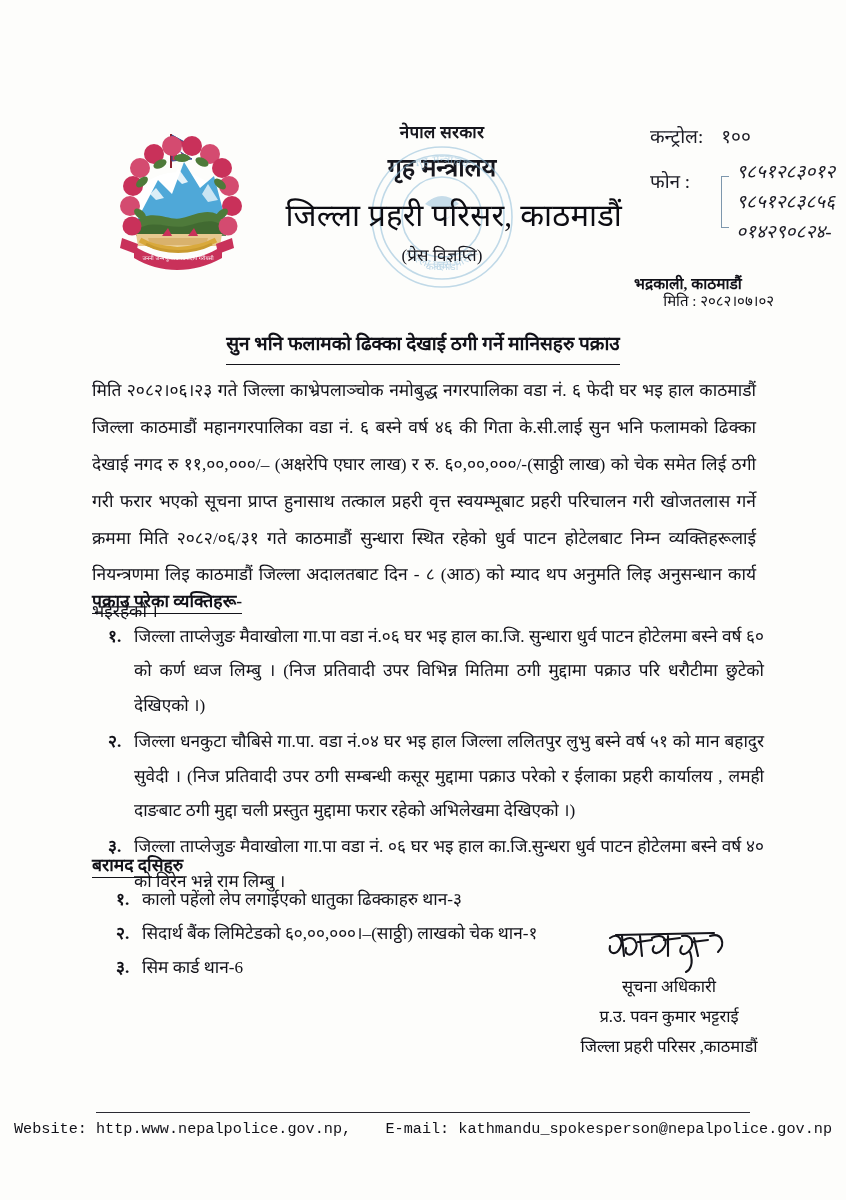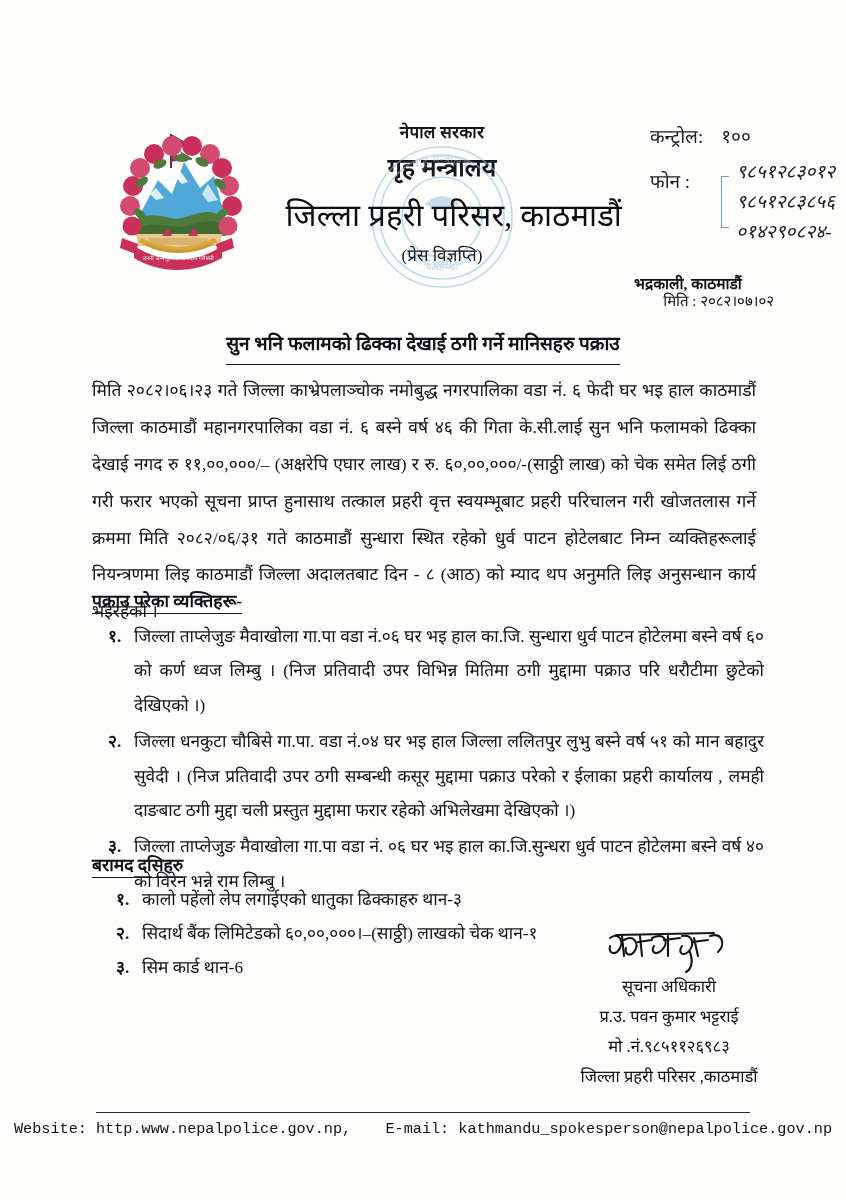--- a/index.html
+++ b/index.html
@@ -419,21 +419,20 @@
           <path d="M88 6 C98 4 102 14 94 22 C88 27 84 22 88 16"></path>
           <path d="M100 8 L104 26 M98 12 L114 10"></path>
           <path d="M116 6 C128 2 132 14 124 22"></path>
           <path d="M22 5 L120 3"></path>
           <path d="M96 22 C100 34 96 40 92 42"></path>
         </g>
       </svg>
     </div>
     <div class="sig-line">सूचना अधिकारी</div>
     <div class="sig-line">प्र.उ. पवन कुमार भट्टराई</div>
-    <div class="sig-line">मो .नं.९८५११२६९८३</div>
     <div class="sig-line">जिल्ला प्रहरी परिसर ,काठमाडौं</div>
   </div>
 
   <div class="footer-rule"></div>
   <div class="footer">
     <span>Website: http.www.nepalpolice.gov.np,</span>
     <span class="gap"></span>
     <span>E-mail: kathmandu_spokesperson@nepalpolice.gov.np</span>
   </div>
 

